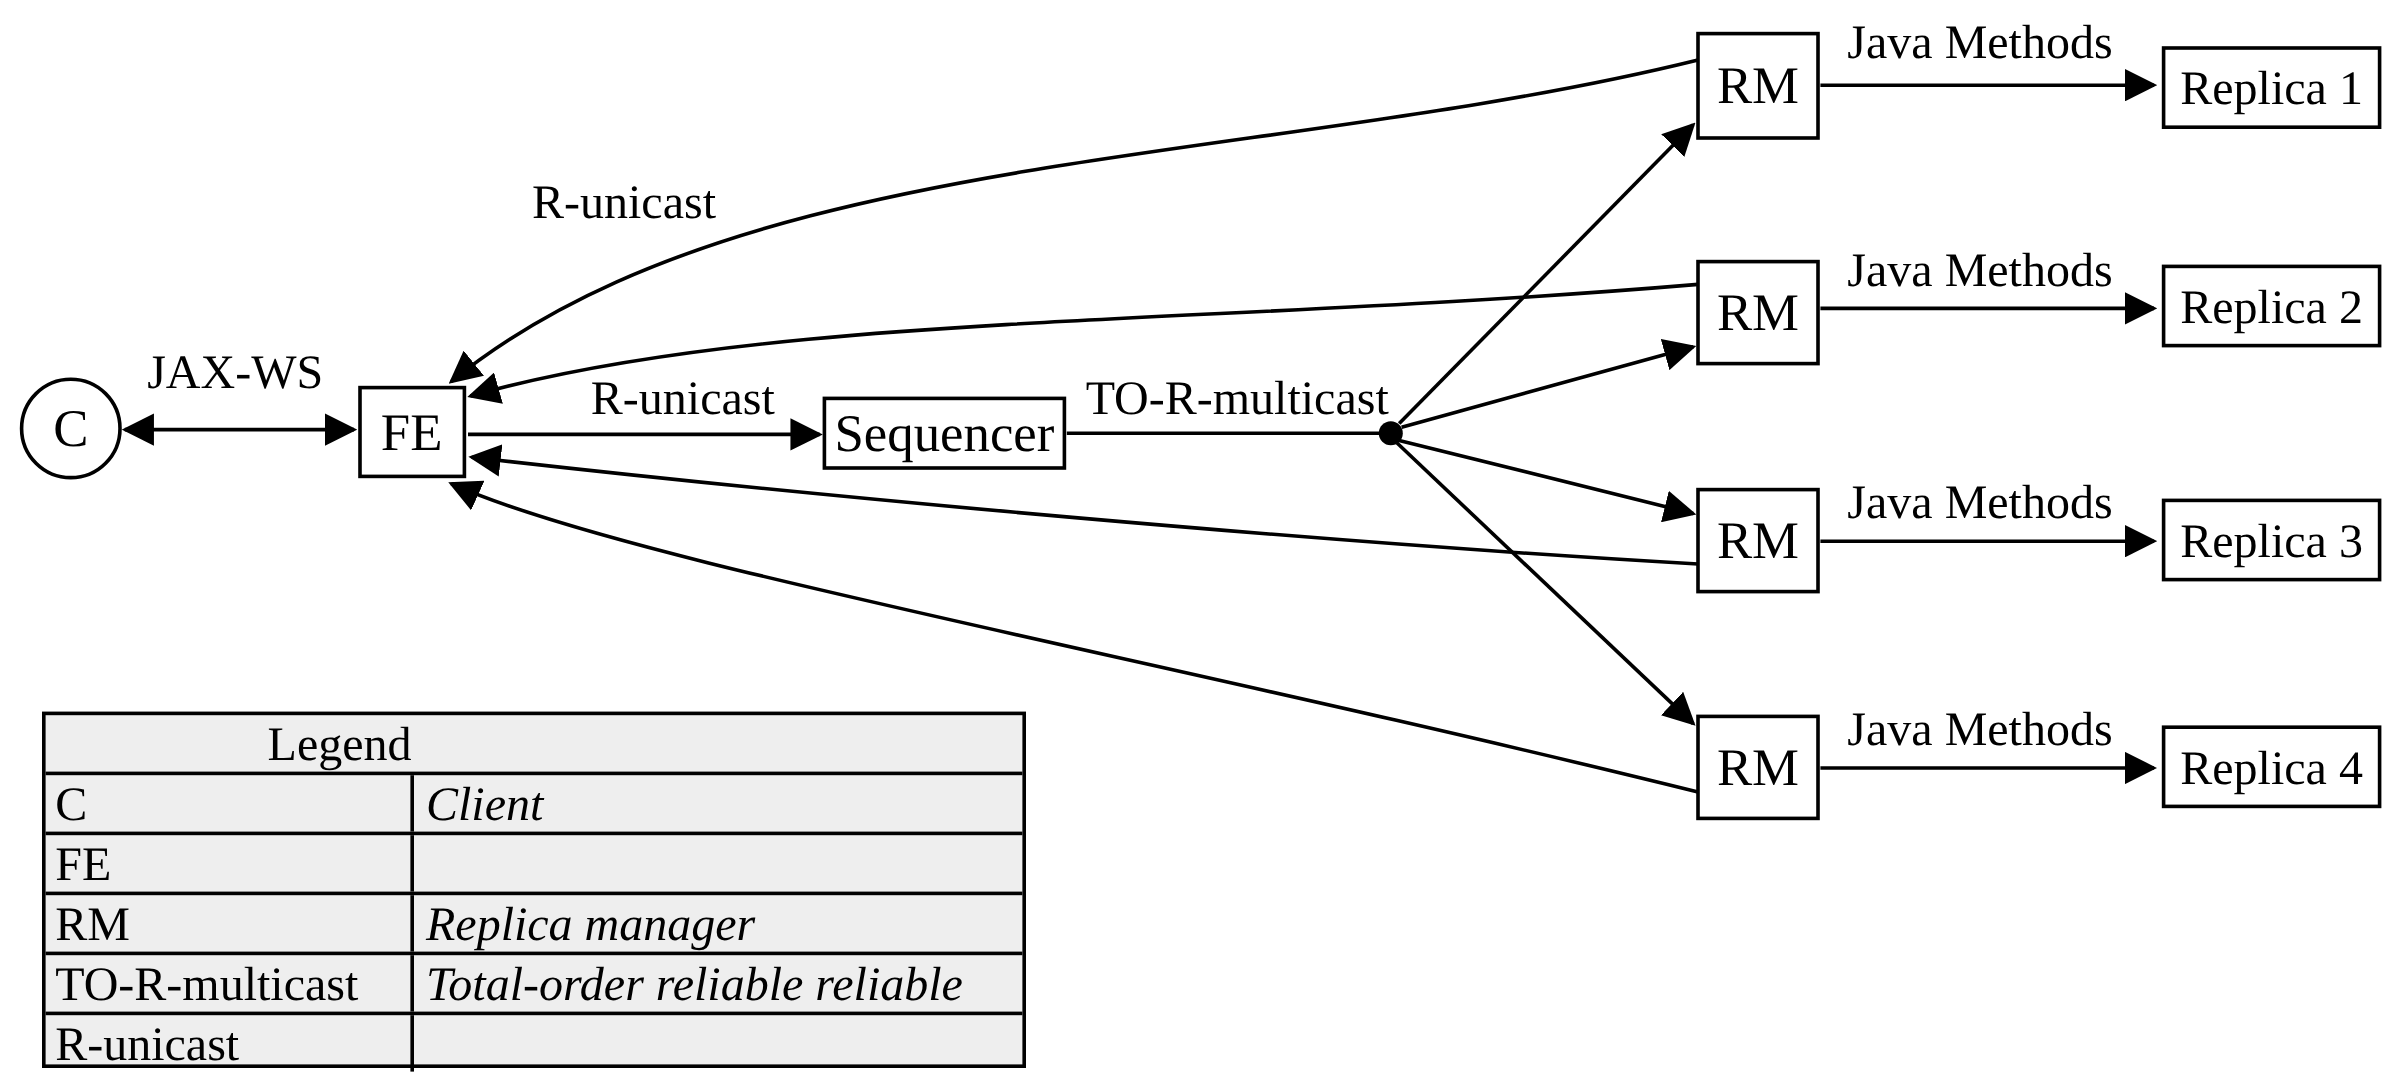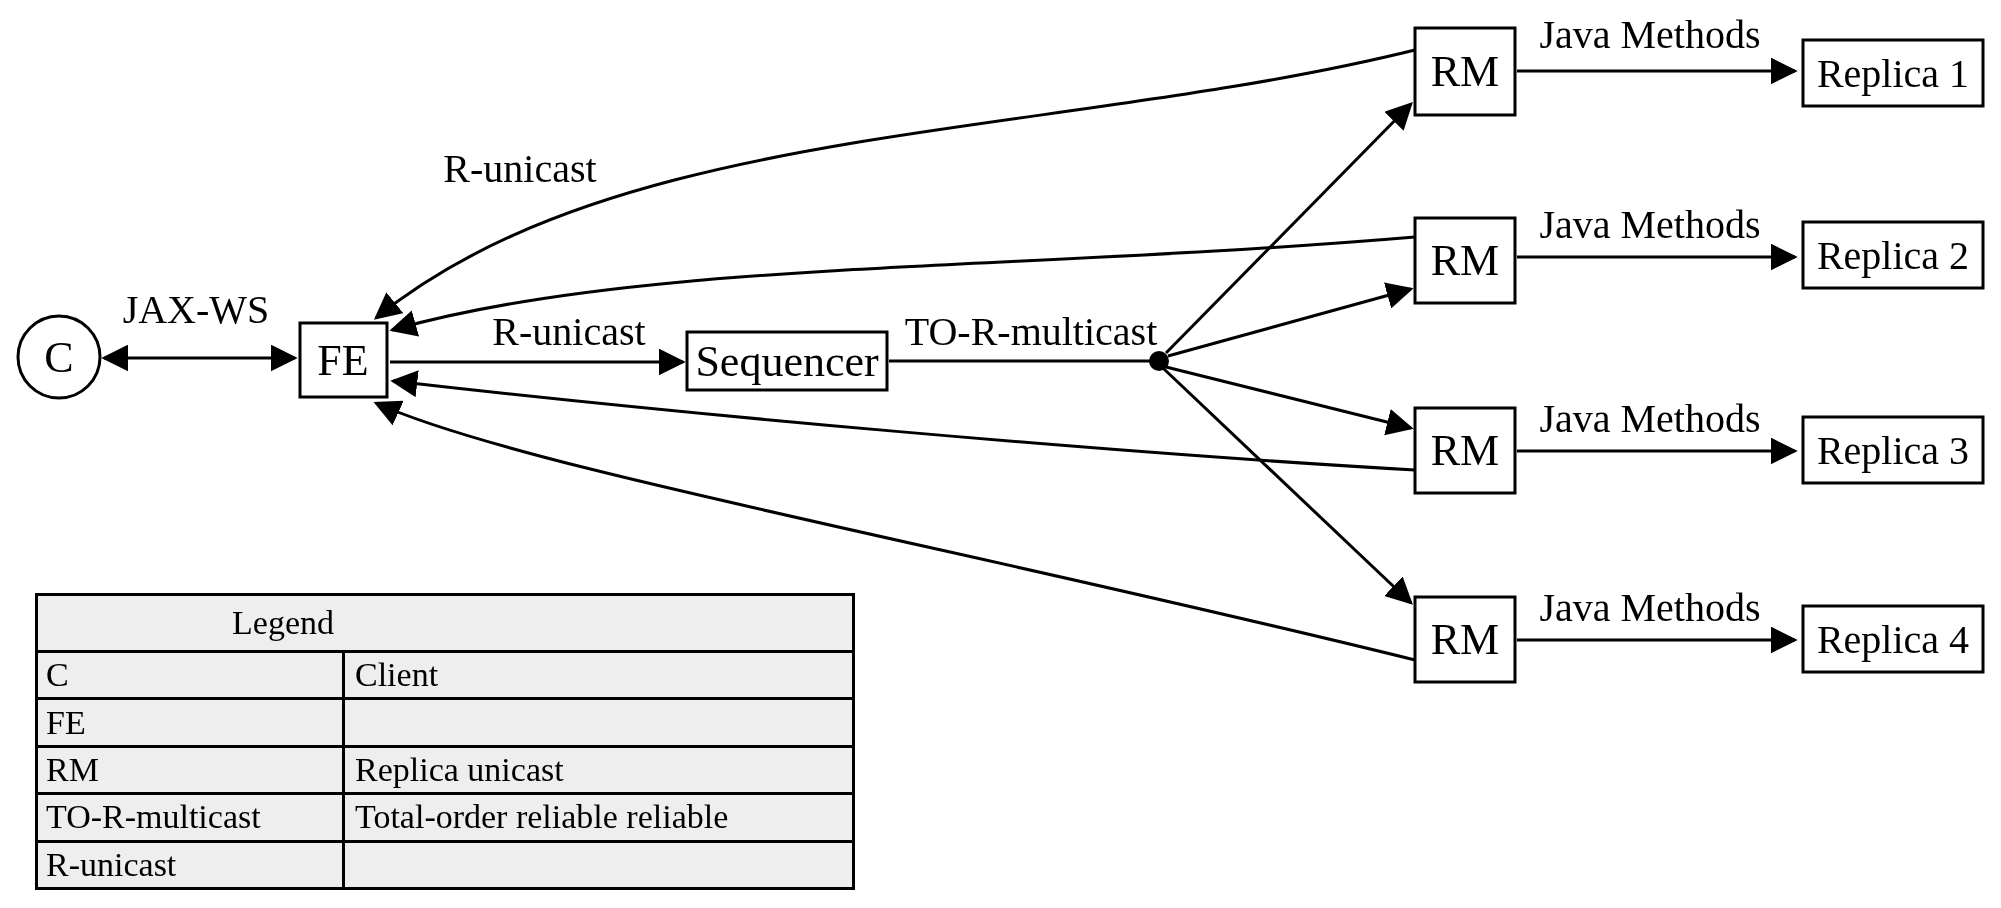--- a/index.html
+++ b/index.html
@@ -48,21 +48,21 @@
     position: absolute;
     left: 35px;
     top: 593px;
     width: 820px;
     height: 297px;
     background: #eeeeee;
     border: 3px solid #000000;
     box-sizing: border-box;
     display: flex;
     flex-direction: column;
-    font-size: 34px;
+    font-size: 40px;
     color: #000000;
   }
   .legend-header {
     height: 57px;
     border-bottom: 3px solid #000000;
     box-sizing: border-box;
     display: flex;
     align-items: center;
   }
   .legend-header .legend-title {
@@ -82,20 +82,21 @@
     border-right: 3px solid #000000;
     padding-left: 8px;
     display: flex;
     align-items: center;
   }
   .legend-def {
     flex: 1;
     padding-left: 10px;
     display: flex;
     align-items: center;
+    font-style: italic;
   }
 </style>
 </head>
 <body>
 
 <div class="stage">
 
   <svg width="2001" height="908" viewBox="0 0 2001 908">
     <defs>
       <marker id="ah" viewBox="0 0 10 10" refX="9" refY="5" markerWidth="9" markerHeight="9" orient="auto-start-reverse" markerUnits="strokeWidth">
@@ -184,21 +185,21 @@
       <div class="legend-term">C</div>
       <div class="legend-def">Client</div>
     </div>
 
     <div class="legend-row">
       <div class="legend-term">FE</div>
     </div>
 
     <div class="legend-row">
       <div class="legend-term">RM</div>
-      <div class="legend-def">Replica unicast</div>
+      <div class="legend-def">Replica manager</div>
     </div>
 
     <div class="legend-row">
       <div class="legend-term">TO-R-multicast</div>
       <div class="legend-def">Total-order reliable reliable</div>
     </div>
 
     <div class="legend-row">
       <div class="legend-term">R-unicast</div>
     </div>

